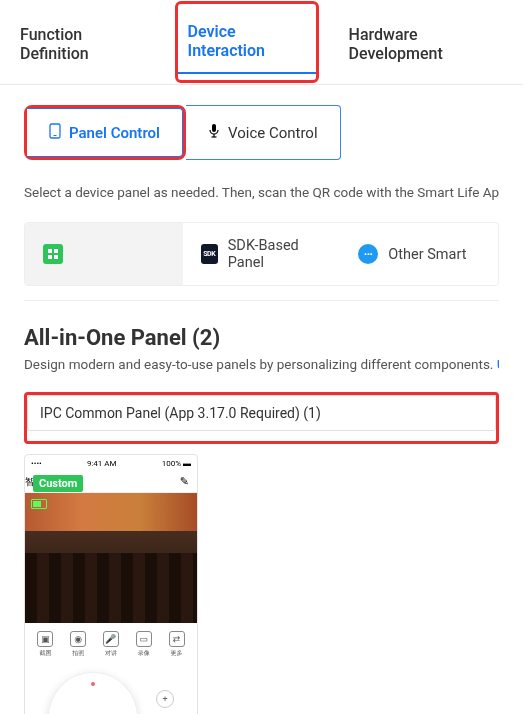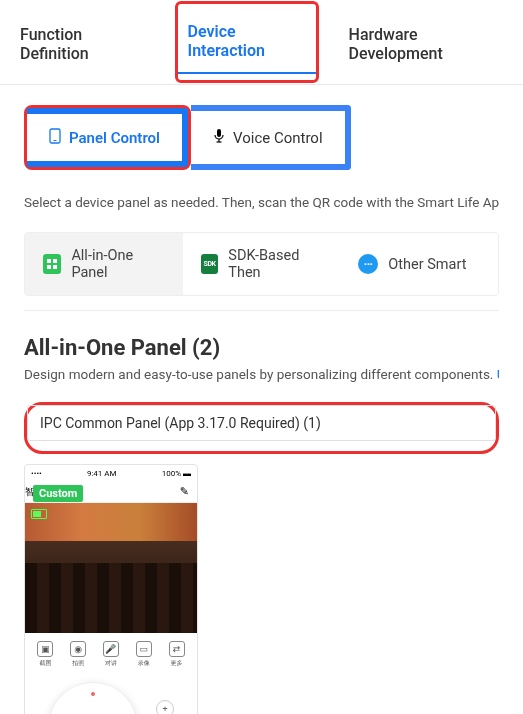--- a/index.html
+++ b/index.html
@@ -38,21 +38,21 @@
     .sub-tabs {
       display: flex;
       gap: 0;
       margin-bottom: 24px;
     }
     .sub-tab {
       display: flex;
       align-items: center;
       gap: 8px;
       padding: 14px 22px;
-      border: 6px solid #3b82f6;
+      border: 1px solid #3b82f6;
       background: #fff;
       font-size: 15px;
       cursor: pointer;
     }
     .sub-tab:first-child { border-radius: 4px 0 0 4px; }
     .sub-tab:last-child { border-radius: 0 4px 4px 0; border-left: none; }
     .sub-tab.active {
       border-color: #1876F2;
       color: #1876F2;
       font-weight: 600;
@@ -88,42 +88,42 @@
       width: 20px; height: 20px;
       border-radius: 3px;
       display: flex;
       align-items: center;
       justify-content: center;
       font-size: 11px;
       color: #fff;
       font-weight: bold;
     }
     .pi-green { background: #2EC45A; }
-    .pi-purple { background: #15803d; }
+    .pi-purple { background: #0f172a; }
     .pi-blue { background: #1E9AF2; border-radius: 50%; }
     .hr { height: 1px; background: #ececec; margin: 14px 0 24px; }
     .section-title { font-size: 22px; font-weight: 700; margin-bottom: 6px; }
     .section-sub { font-size: 13.5px; color: #555; margin-bottom: 20px; white-space: nowrap; overflow: hidden; }
     .link { color: #1876F2; cursor: pointer; }
     .accordion-header {
       border: 1px solid #e0e0e0;
       border-radius: 3px;
       padding: 9px 12px;
       font-size: 14px;
       color: #333;
       margin-bottom: 10px;
     }
     .hl-red {
       border: 3px solid #EF2F2F;
       border-radius: 6px;
       display: inline-block;
     }
     .hl-red.around-tab { padding: 0; margin-top: -6px; margin-bottom: -6px; }
     .hl-red.around-subtab { padding: 0; border-radius: 8px; }
-    .hl-red.around-acc { display: block; border-radius: 18px; }
+    .hl-red.around-acc { display: block; border-radius: 4px; }
     
     .card { width: 174px; }
     .phone {
       width: 174px;
       border: 1px solid #e3e3e3;
       border-radius: 4px;
       background: #fff;
       overflow: hidden;
       position: relative;
     }
@@ -266,25 +266,24 @@
   <div class="panel-types">
     <div class="ptype selected">
       <div class="ptype-icon pi-green">
         <svg width="12" height="12" viewBox="0 0 12 12">
             <rect x="1" y="1" width="4" height="4" fill="#fff"></rect>
             <rect x="7" y="1" width="4" height="4" fill="#fff"></rect>
             <rect x="1" y="7" width="4" height="4" fill="#fff"></rect>
             <rect x="7" y="7" width="4" height="4" fill="#fff"></rect>
           </svg>
       </div>
-      <span>All-in-One Panel</span>
     </div>
     <div class="ptype">
       <div class="ptype-icon pi-purple" style="font-size:7px;letter-spacing:-0.5px;">SDK</div>
-      <span>SDK-Based Then</span>
+      <span>SDK-Based Panel</span>
     </div>
     <div class="ptype">
       <div class="ptype-icon pi-blue" style="font-size:8px;">•••</div>
       <span>Other Smart</span>
     </div>
   </div>
 
   <div class="hr"></div>
 
   <div class="section-title">All-in-One Panel  (2)</div>

